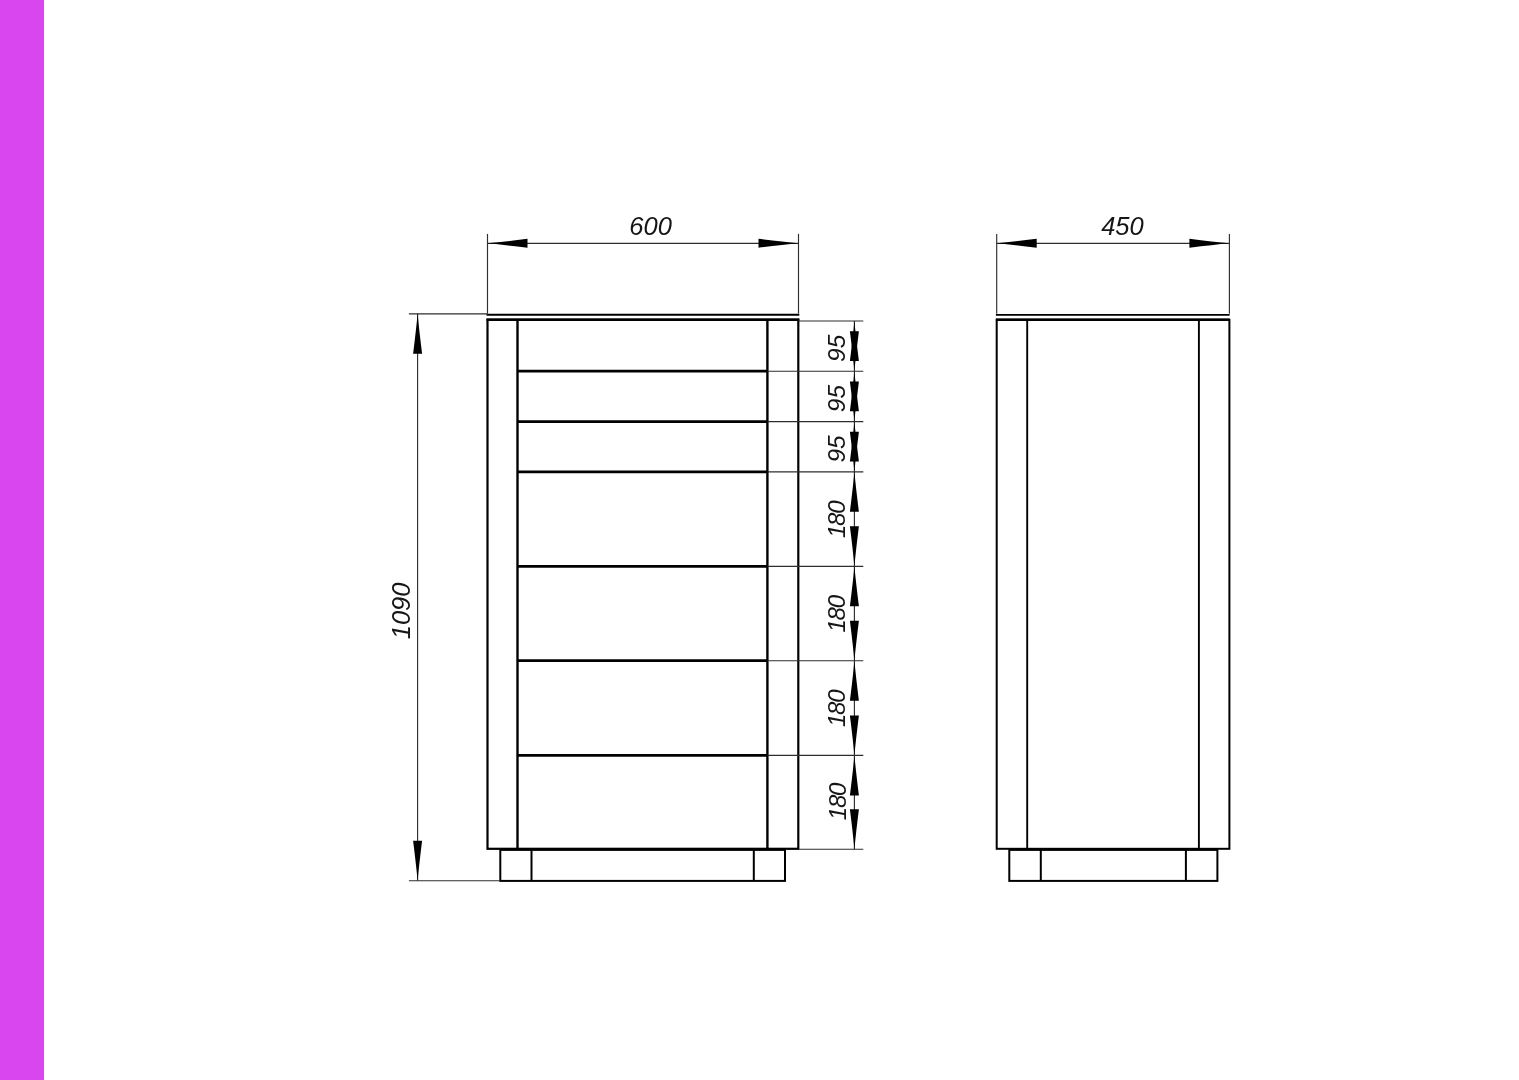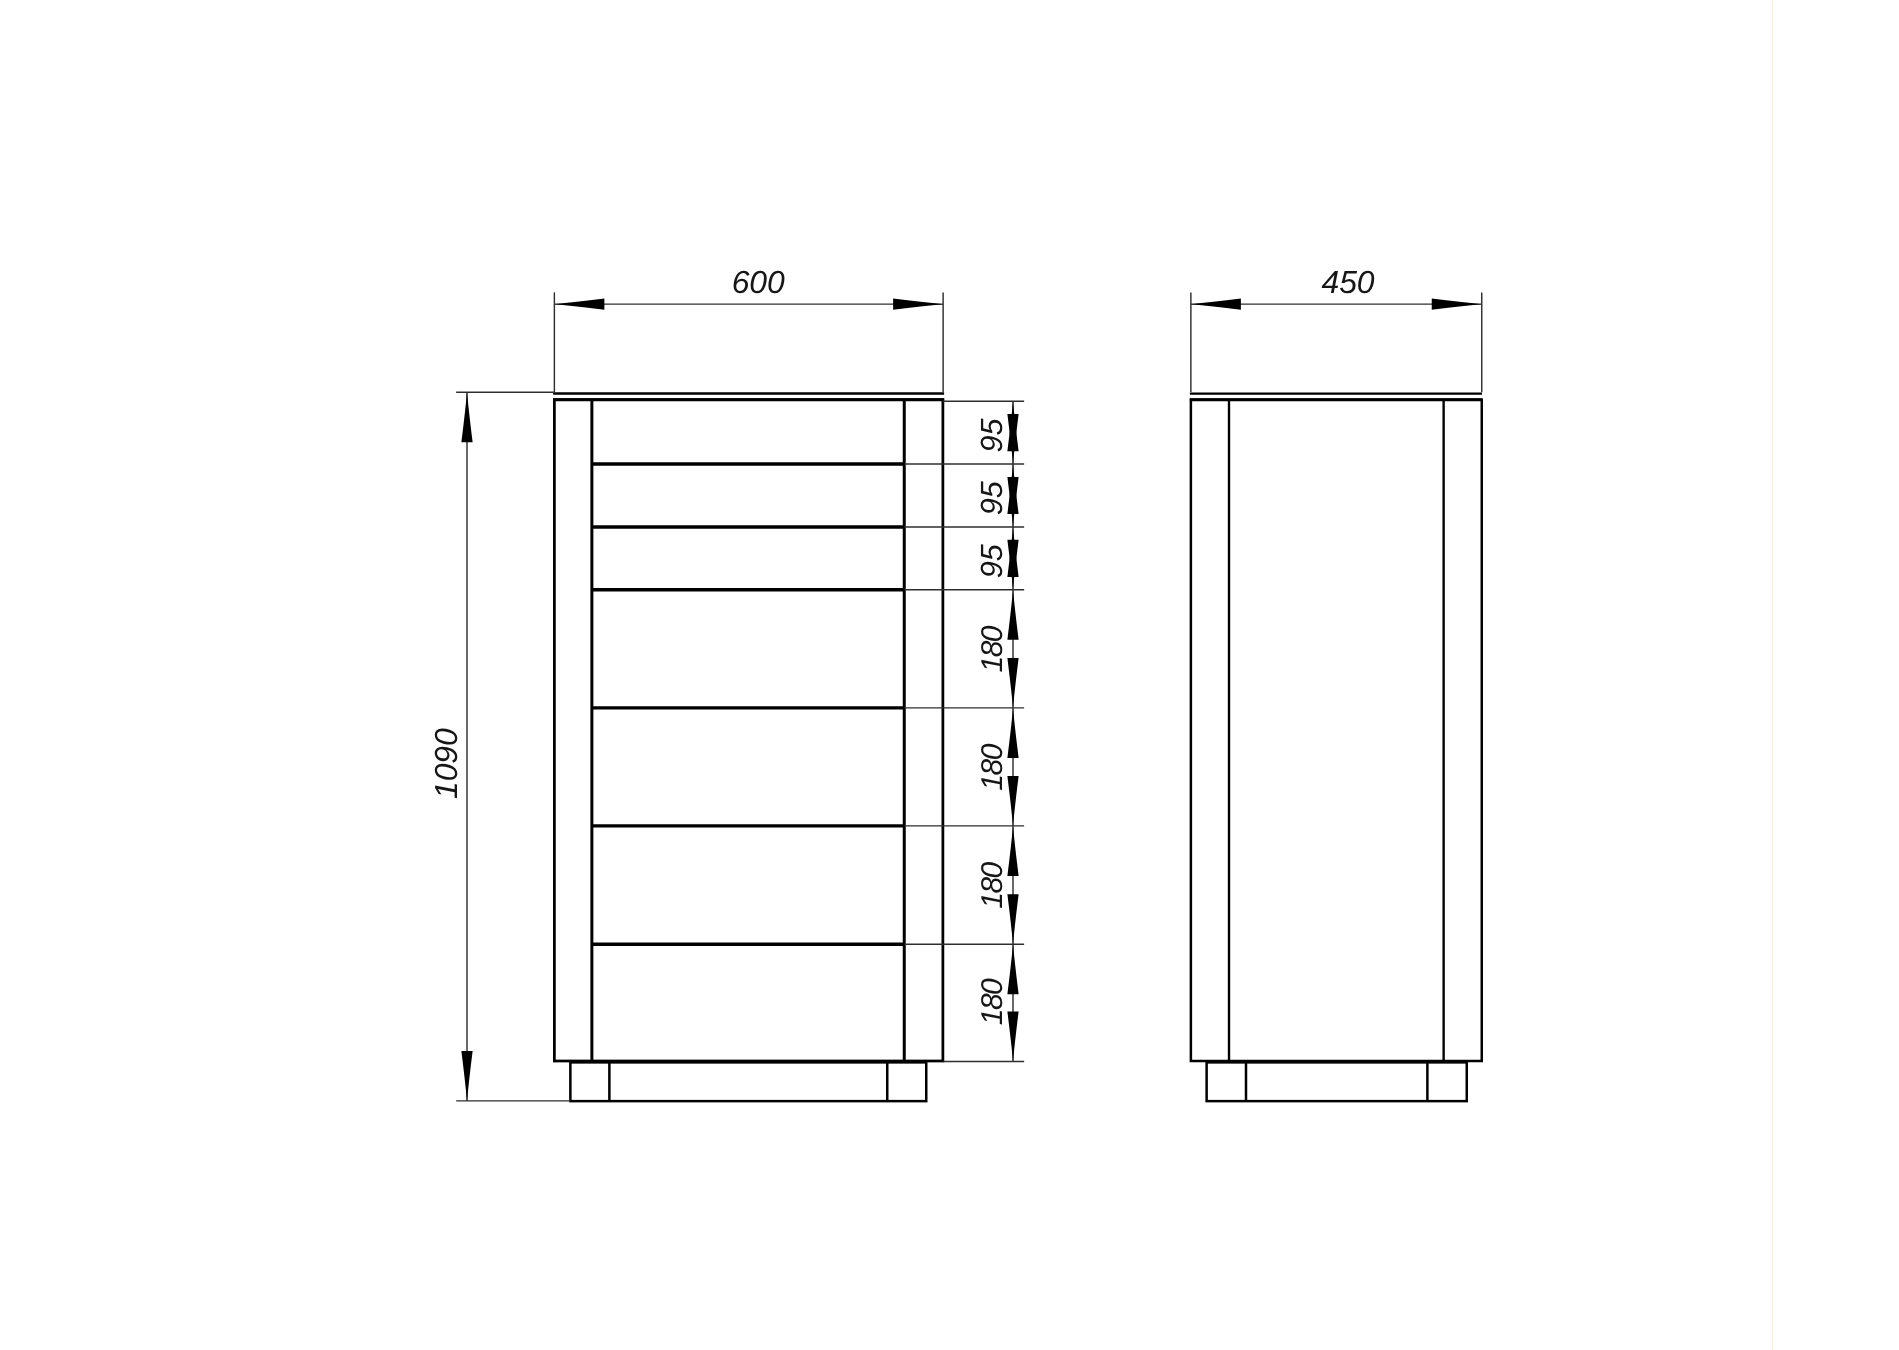--- a/index.html
+++ b/index.html
@@ -1,16 +1,16 @@
 <!DOCTYPE html>
 <html><head>
 <meta charset="utf-8">
 <style>
   html,body{margin:0;padding:0;background:#ffffff;}
-  .page{width:1418px;height:1080px;position:relative;background:#fdba74;overflow:hidden;}
+  .page{width:1418px;height:1080px;position:relative;background:#d946ef;overflow:hidden;padding-left:44px;}
   text{font-family:"Liberation Sans",sans-serif;font-style:italic;fill:#161616;}
 </style>
 </head>
 <body>
 <div class="page">
 <svg width="1519" height="1080" viewBox="0 0 1519 1080">
 
   <rect x="0" y="0" width="1519" height="1080" fill="#ffffff"></rect>
 
   <g stroke="#000" fill="none">

